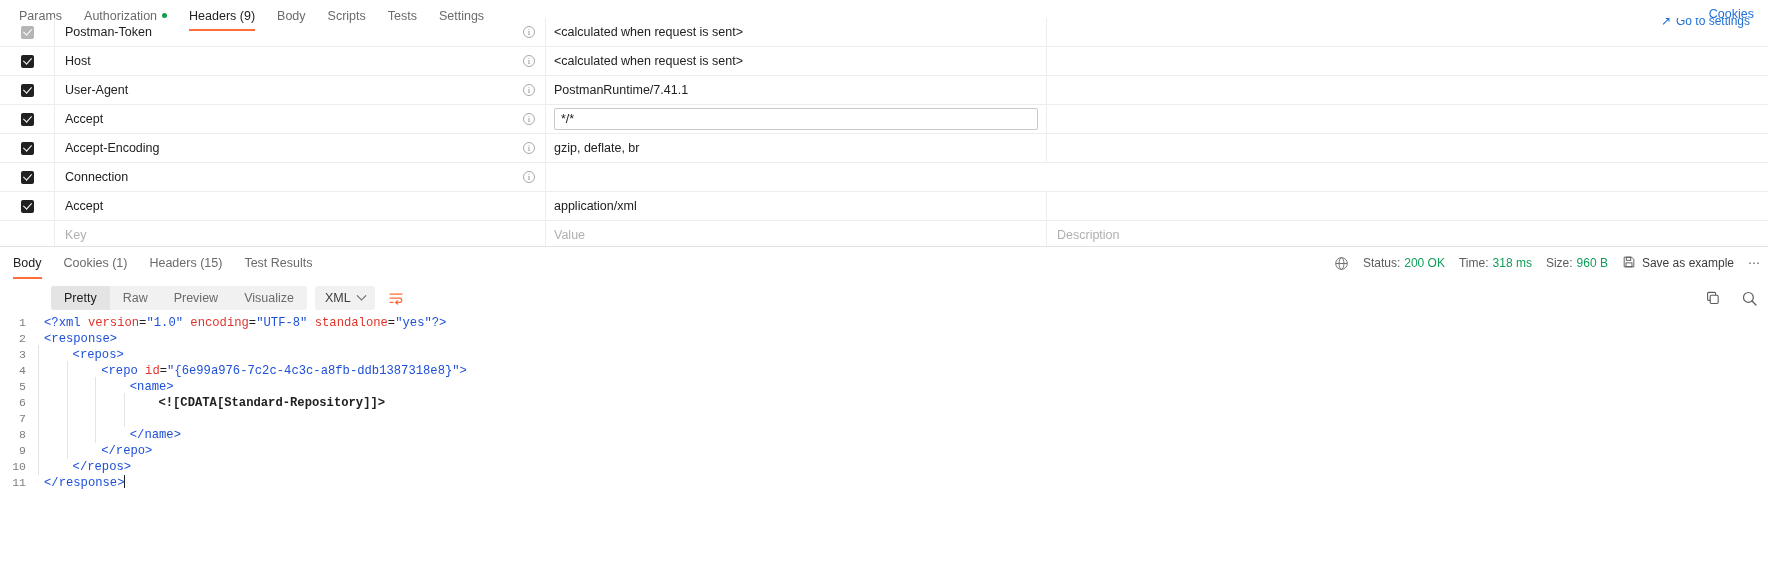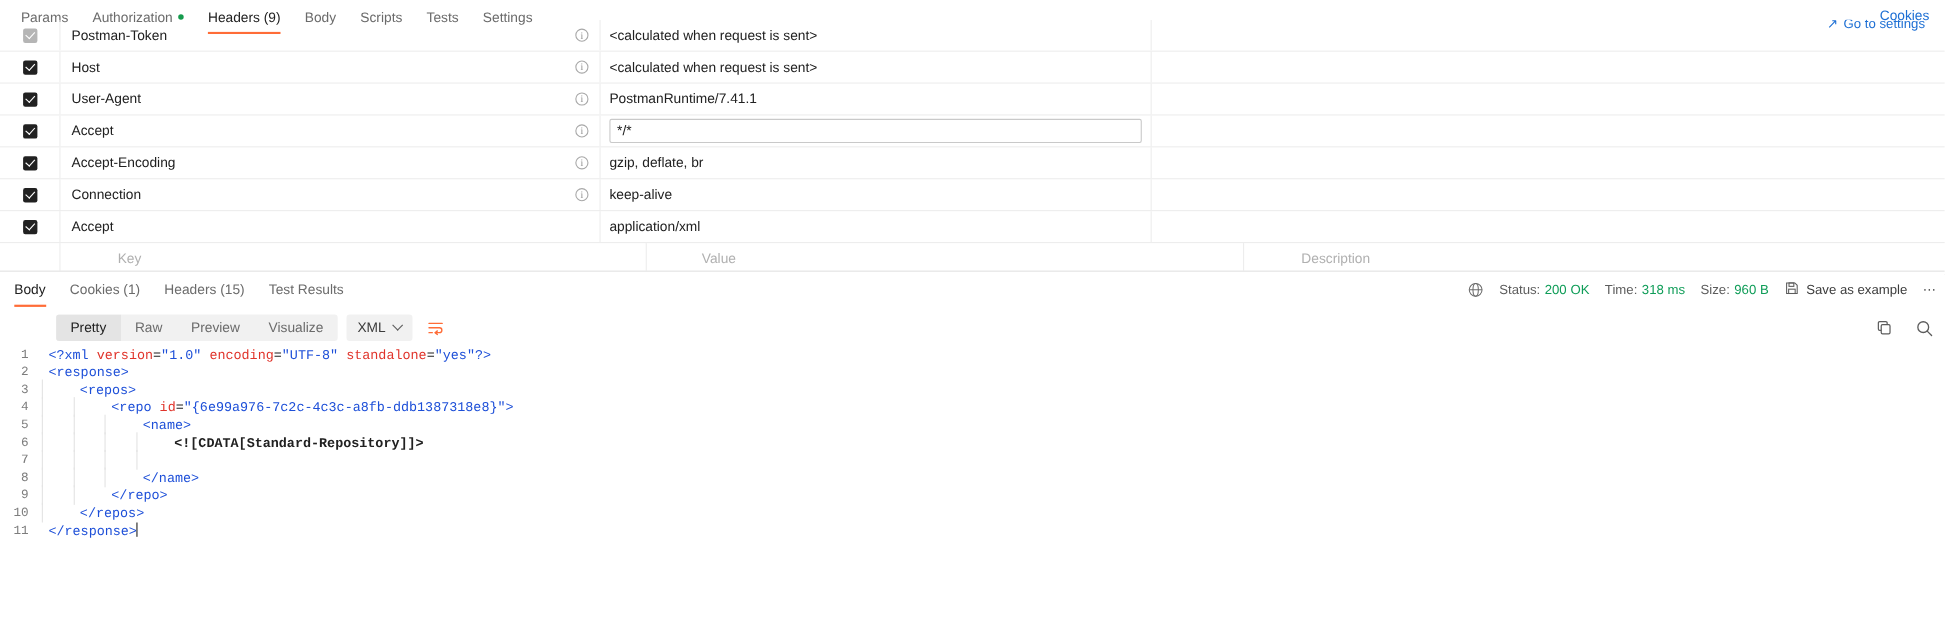--- a/index.html
+++ b/index.html
@@ -296,38 +296,35 @@
         <div class="c-desc"></div>
       </div>
       <div class="row" style="top: 132px;">
         <div class="c-check">
           <div class="cb"></div>
         </div>
         <div class="c-key">
           <span>Connection</span>
           <span class="info-ic">i</span>
         </div>
-        <div class="c-val">
-          <span>keep-alive</span>
-        </div>
         <div class="c-desc"></div>
       </div>
       <div class="row" style="top: 161px;">
         <div class="c-check">
           <div class="cb"></div>
         </div>
         <div class="c-key">
           <span>Accept</span>
         </div>
         <div class="c-val">
           <span>application/xml</span>
         </div>
         <div class="c-desc"></div>
       </div>
-      <div class="row" style="top: 190px; border-bottom: 1px solid rgb(226, 226, 226); gap: 42px;">
+      <div class="row" style="top: 190px; border-bottom: 1px solid rgb(226, 226, 226);">
         <div class="c-check" style="border-right: 1px solid rgb(237, 237, 237);"></div>
         <div class="c-key">
           <span class="ph">Key</span>
         </div>
         <div class="c-val">
           <span class="ph">Value</span>
         </div>
         <div class="c-desc">
           <span class="ph">Description</span>
         </div>

